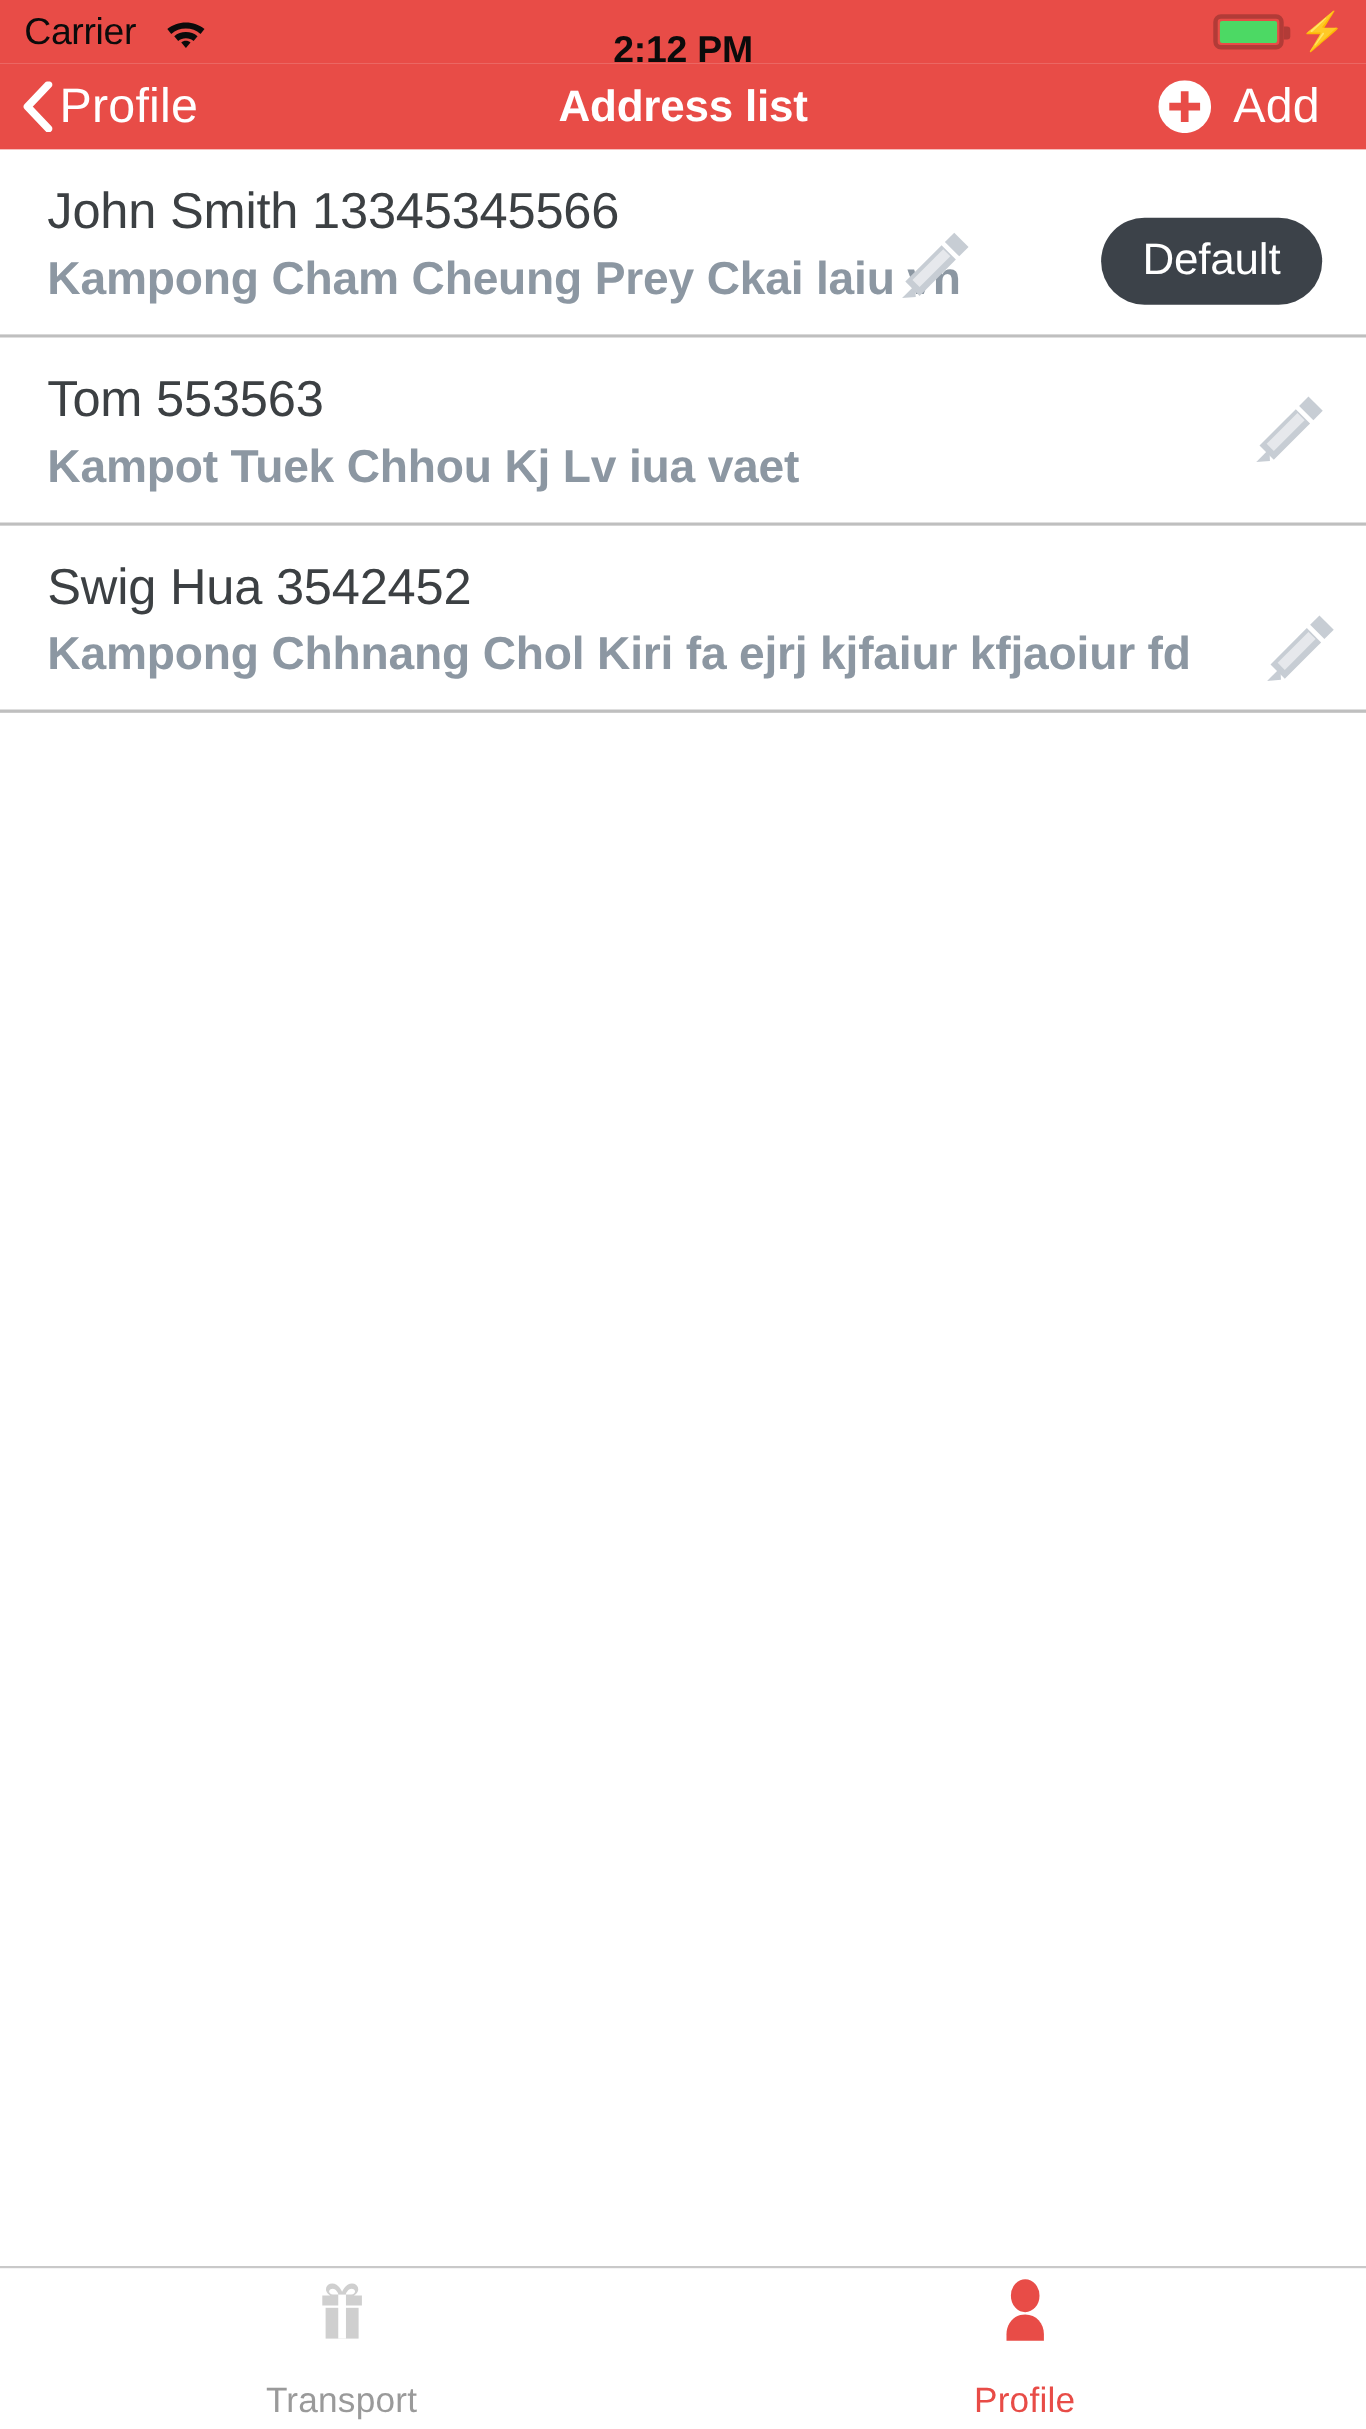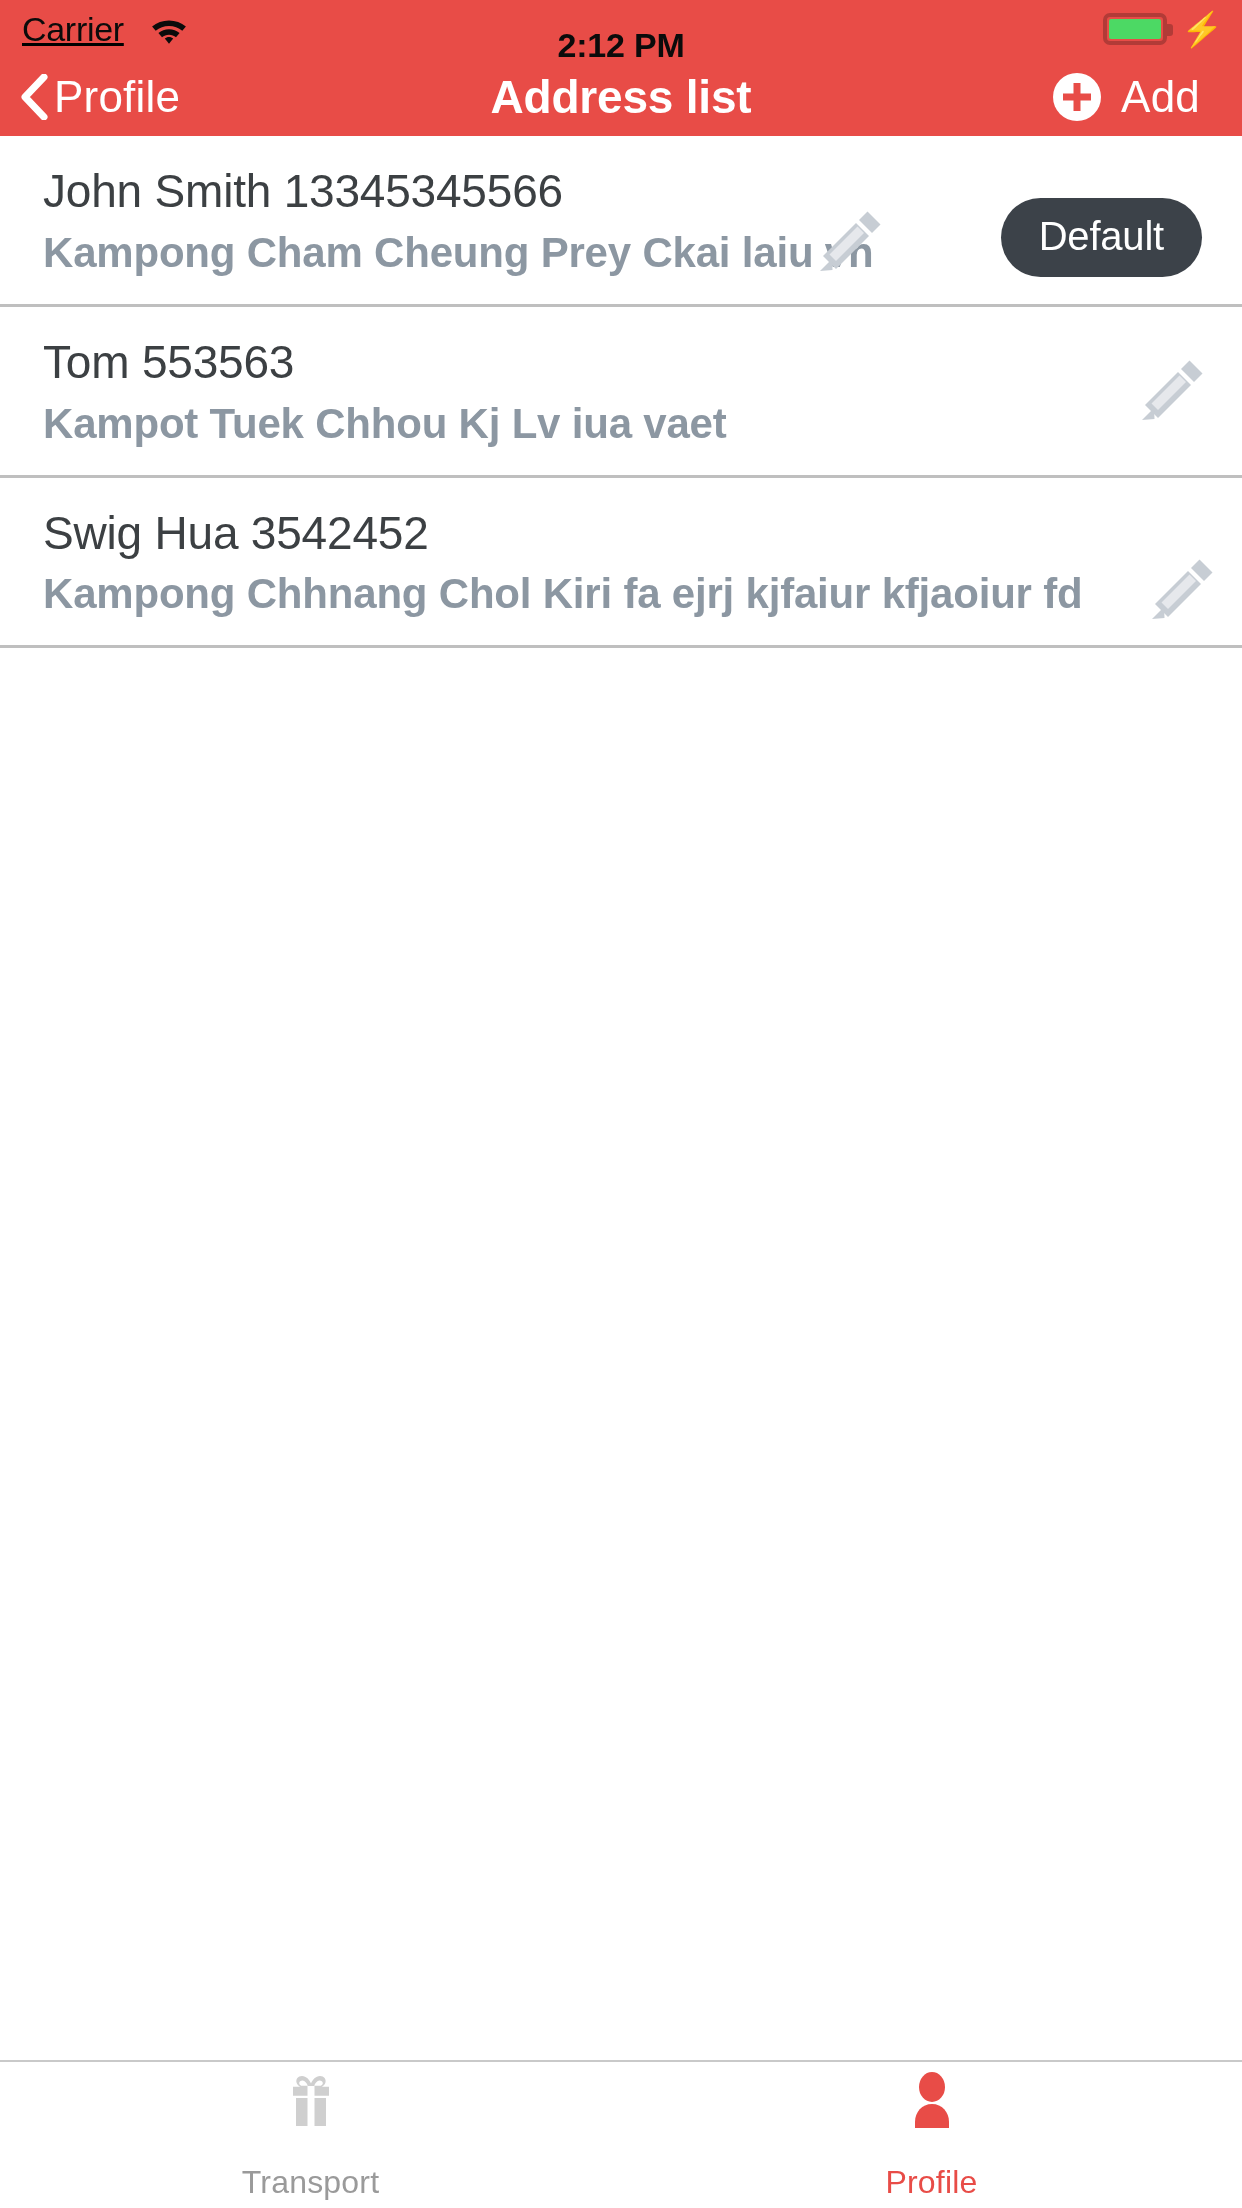--- a/index.html
+++ b/index.html
@@ -11,21 +11,21 @@
   }
   .phone { position: relative; width: 1242px; height: 2208px; background:#fff; }
 
   
   .statusbar {
     position: absolute; top: 0; left: 0;
     width: 1242px; height: 58px;
     background: #E84C47;
     display: flex; align-items: center;
   }
-  .sb-left { display: flex; align-items: center; gap: 25px; margin-left: 22px; text-decoration: underline; }
+  .sb-left { display: flex; align-items: center; gap: 25px; margin-left: 22px; }
   .sb-carrier { font-size: 34px; color:#0b0b0b; letter-spacing: -0.3px; }
   .wifi-icon { width: 40px; height: 30px; position: relative; display:block; }
   .sb-center {
     position: absolute; left: 0; right: 0; text-align: center;
     font-size: 34px; font-weight: 700; color: #0b0b0b; letter-spacing: -0.2px; margin-top: 32px;
   }
   .sb-right {
     position: absolute; right: 18px; top: 0; height: 58px;
     display: flex; align-items: center; gap: 9px;
   }
@@ -52,21 +52,21 @@
     display: flex; align-items: center;
   }
   .nav-back {
     display: flex; align-items: center; gap: 6px;
     margin-left: 18px; cursor: pointer;
   }
   .chevron-left { width: 30px; height: 46px; display:block; }
   .nav-back-label { font-size: 44px; color:#fff; letter-spacing: 0.2px; }
   .nav-title {
     position: absolute; left: 0; right: 0; text-align: center;
-    font-size: 46px; font-weight: 700; color:#fff; letter-spacing:-0.2px;
+    font-size: 40px; font-weight: 700; color:#fff; letter-spacing:-0.2px;
     pointer-events: none;
   }
   .nav-add {
     position: absolute; right: 42px; top: 0; height: 78px;
     display: flex; align-items: center; gap: 20px; cursor: pointer;
   }
   .plus-circle { width: 48px; height: 48px; display:block; }
   .nav-add-label { font-size: 44px; color:#fff; letter-spacing: 0.2px; }
 
   

